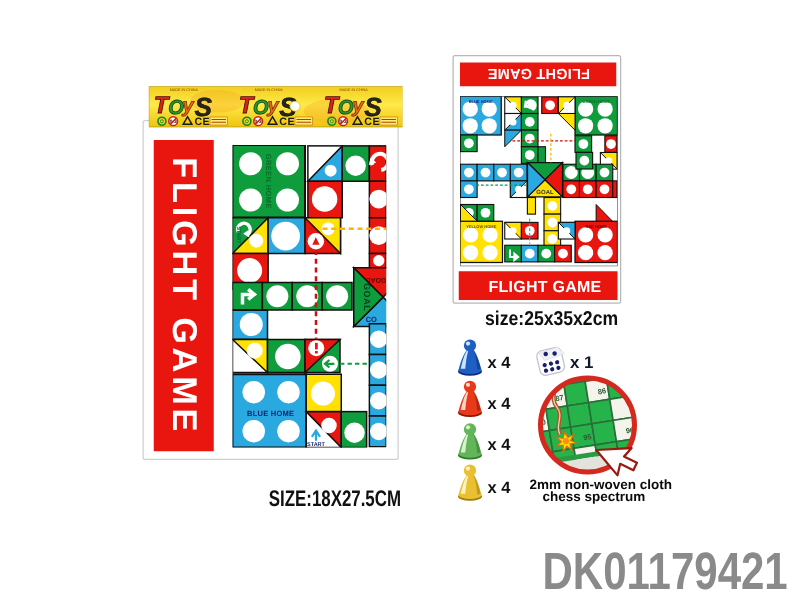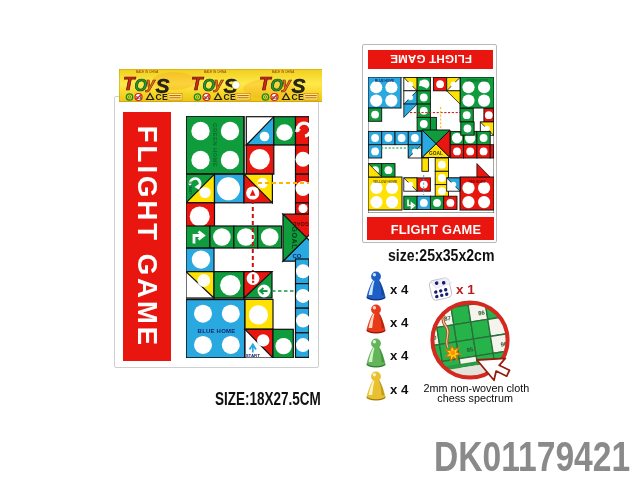--- a/index.html
+++ b/index.html
@@ -352,21 +352,21 @@
       <circle cx="11" cy="9.3" r="1.8" fill="#181f6e"></circle>
       <circle cx="18" cy="10.6" r="1.8" fill="#181f6e"></circle>
       <circle cx="8.2" cy="17.8" r="1.7" fill="#181f6e"></circle>
       <circle cx="13.3" cy="17.8" r="1.7" fill="#181f6e"></circle>
       <circle cx="18.4" cy="17.8" r="1.7" fill="#181f6e"></circle>
       <circle cx="8.2" cy="22.4" r="1.7" fill="#181f6e"></circle>
       <circle cx="13.3" cy="22.4" r="1.7" fill="#181f6e"></circle>
       <circle cx="18.4" cy="22.4" r="1.7" fill="#181f6e"></circle>
     </g>
   </svg>
-<div class="abs" style="left:456px;top:282.3px;font-size:13.5px;font-weight:bold;color:#b91c1c">x 1</div>
+<div class="abs" style="left:456px;top:282.3px;font-size:13.5px;font-weight:bold;color:#0f172a">x 1</div>
 <svg width="80" height="80" viewBox="0 0 80 80" style="position:absolute;left:430.3px;top:300.3px">
     <defs>
       <clipPath id="cclip">
         <circle cx="40" cy="40" r="36.4"></circle>
       </clipPath>
     </defs>
     <g clip-path="url(#cclip)">
       <rect x="0" y="0" width="80" height="80" fill="#e8e8e0"></rect>
       <g transform="rotate(-9 40 40)">
         <rect x="-8.0" y="-12.0" width="17.2" height="17.2" fill="#26b34a" stroke="#2a6e3a" stroke-width="1.3"></rect>
@@ -412,13 +412,13 @@
         </g>
       </g>
     </g>
     <circle cx="40" cy="40" r="37.6" fill="none" stroke="#d5281e" stroke-width="4"></circle>
   </svg>
 <svg width="60" height="42" viewBox="0 0 60 42" style="position:absolute;left:467px;top:356px">
     <g transform="translate(10,4) rotate(-40) scale(1.26)">
       <path d="M0 0 L0 21 L6 16.5 L9.8 25 L14.6 22.8 L10.8 14.5 L18 13.5 Z" fill="#fff" stroke="#9a1a10" stroke-width="1.4" stroke-linejoin="round"></path>
     </g>
   </svg>
-<div class="abs" style="left:423.6px;top:382.5px;font-size:10.8px;font-weight:normal;color:#0a0a0a;text-align:center;line-height:0.95;white-space:nowrap;width:103px">2mm non-woven cloth<br>chess spectrum</div>
+<div class="abs" style="left:423.6px;top:382.5px;font-size:10.8px;font-weight:bold;color:#0a0a0a;text-align:center;line-height:0.95;white-space:nowrap;width:103px">2mm non-woven cloth<br>chess spectrum</div>
 <div class="abs" style="left:434px;top:433px;font-size:42px;font-weight:bold;color:#8a8a8a;transform:scaleX(0.8);transform-origin:0 0">DK01179421</div>
 </body></html>

